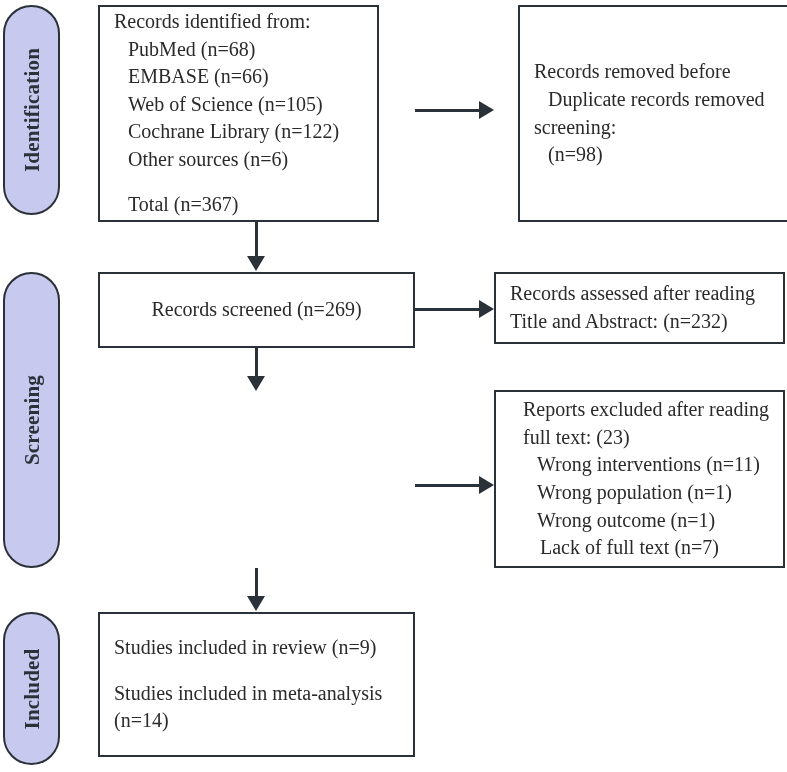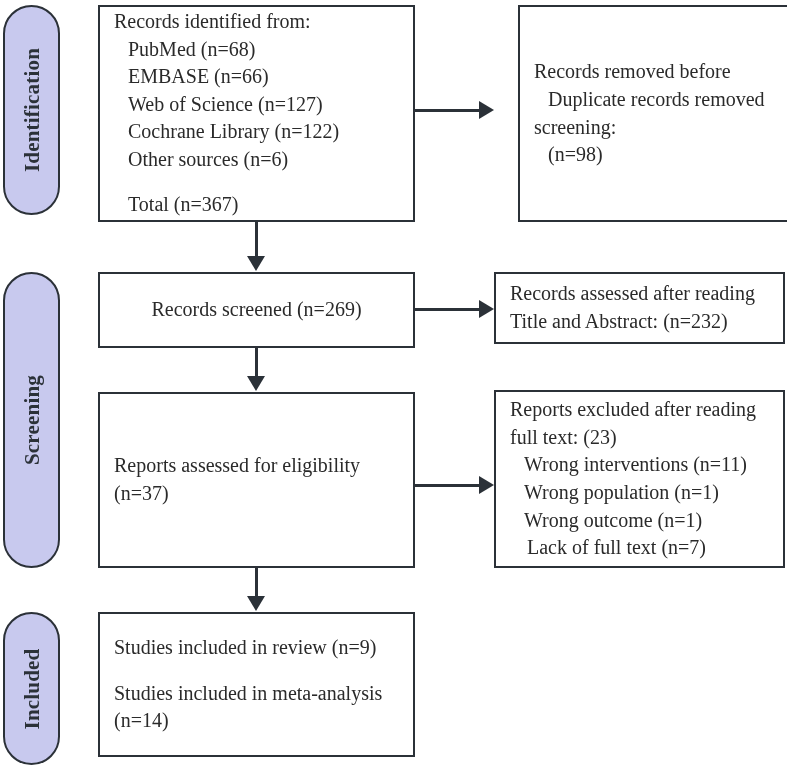--- a/index.html
+++ b/index.html
@@ -100,26 +100,26 @@
   </div>
 
   <div class="pill" style="left:3px; top:272px; width:57px; height:296px;">
     <span class="pill-label">Screening</span>
   </div>
 
   <div class="pill" style="left:3px; top:612px; width:57px; height:153px;">
     <span class="pill-label">Included</span>
   </div>
 
-  <div class="box" style="left:98px; top:5px; width:317px; height:217px;">
+  <div class="box" style="left:98px; top:5px; width:281px; height:217px;">
     <div class="box-inner">
       <div class="line">Records identified from:</div>
       <div class="line indent1">PubMed (n=68)</div>
       <div class="line indent1">EMBASE (n=66)</div>
-      <div class="line indent1">Web of Science (n=127)</div>
+      <div class="line indent1">Web of Science (n=105)</div>
       <div class="line indent1">Cochrane Library (n=122)</div>
       <div class="line indent1">Other sources (n=6)</div>
       <div class="line gap"></div>
       <div class="line indent1">Total (n=367)</div>
     </div>
   </div>
 
   <div class="box" style="left:494px; top:5px; width:291px; height:217px;margin-left:24px;">
     <div class="box-inner">
       <div class="line">Records removed before</div>
@@ -135,28 +135,22 @@
     </div>
   </div>
 
   <div class="box" style="left:494px; top:272px; width:291px; height:72px;">
     <div class="box-inner">
       <div class="line">Records assessed after reading</div>
       <div class="line">Title and Abstract: (n=232)</div>
     </div>
   </div>
 
-  <div class="box" style="left:98px; top:392px; width:317px; height:176px;">
-    <div class="box-inner">
-      <div class="line">Reports assessed for eligibility</div>
-      <div class="line">(n=37)</div>
-    </div>
-  </div>
 
-  <div class="box" style="left:494px; top:390px; width:291px; height:178px;">
+  <div class="box" style="left:494px; top:390px; width:291px; height:178px;align-items:flex-end;">
     <div class="box-inner">
       <div class="line">Reports excluded after reading</div>
       <div class="line">full text: (23)</div>
       <div class="line indent1">Wrong interventions (n=11)</div>
       <div class="line indent1">Wrong population (n=1)</div>
       <div class="line indent1">Wrong outcome (n=1)</div>
       <div class="line indent2">Lack of full text (n=7)</div>
     </div>
   </div>
 

